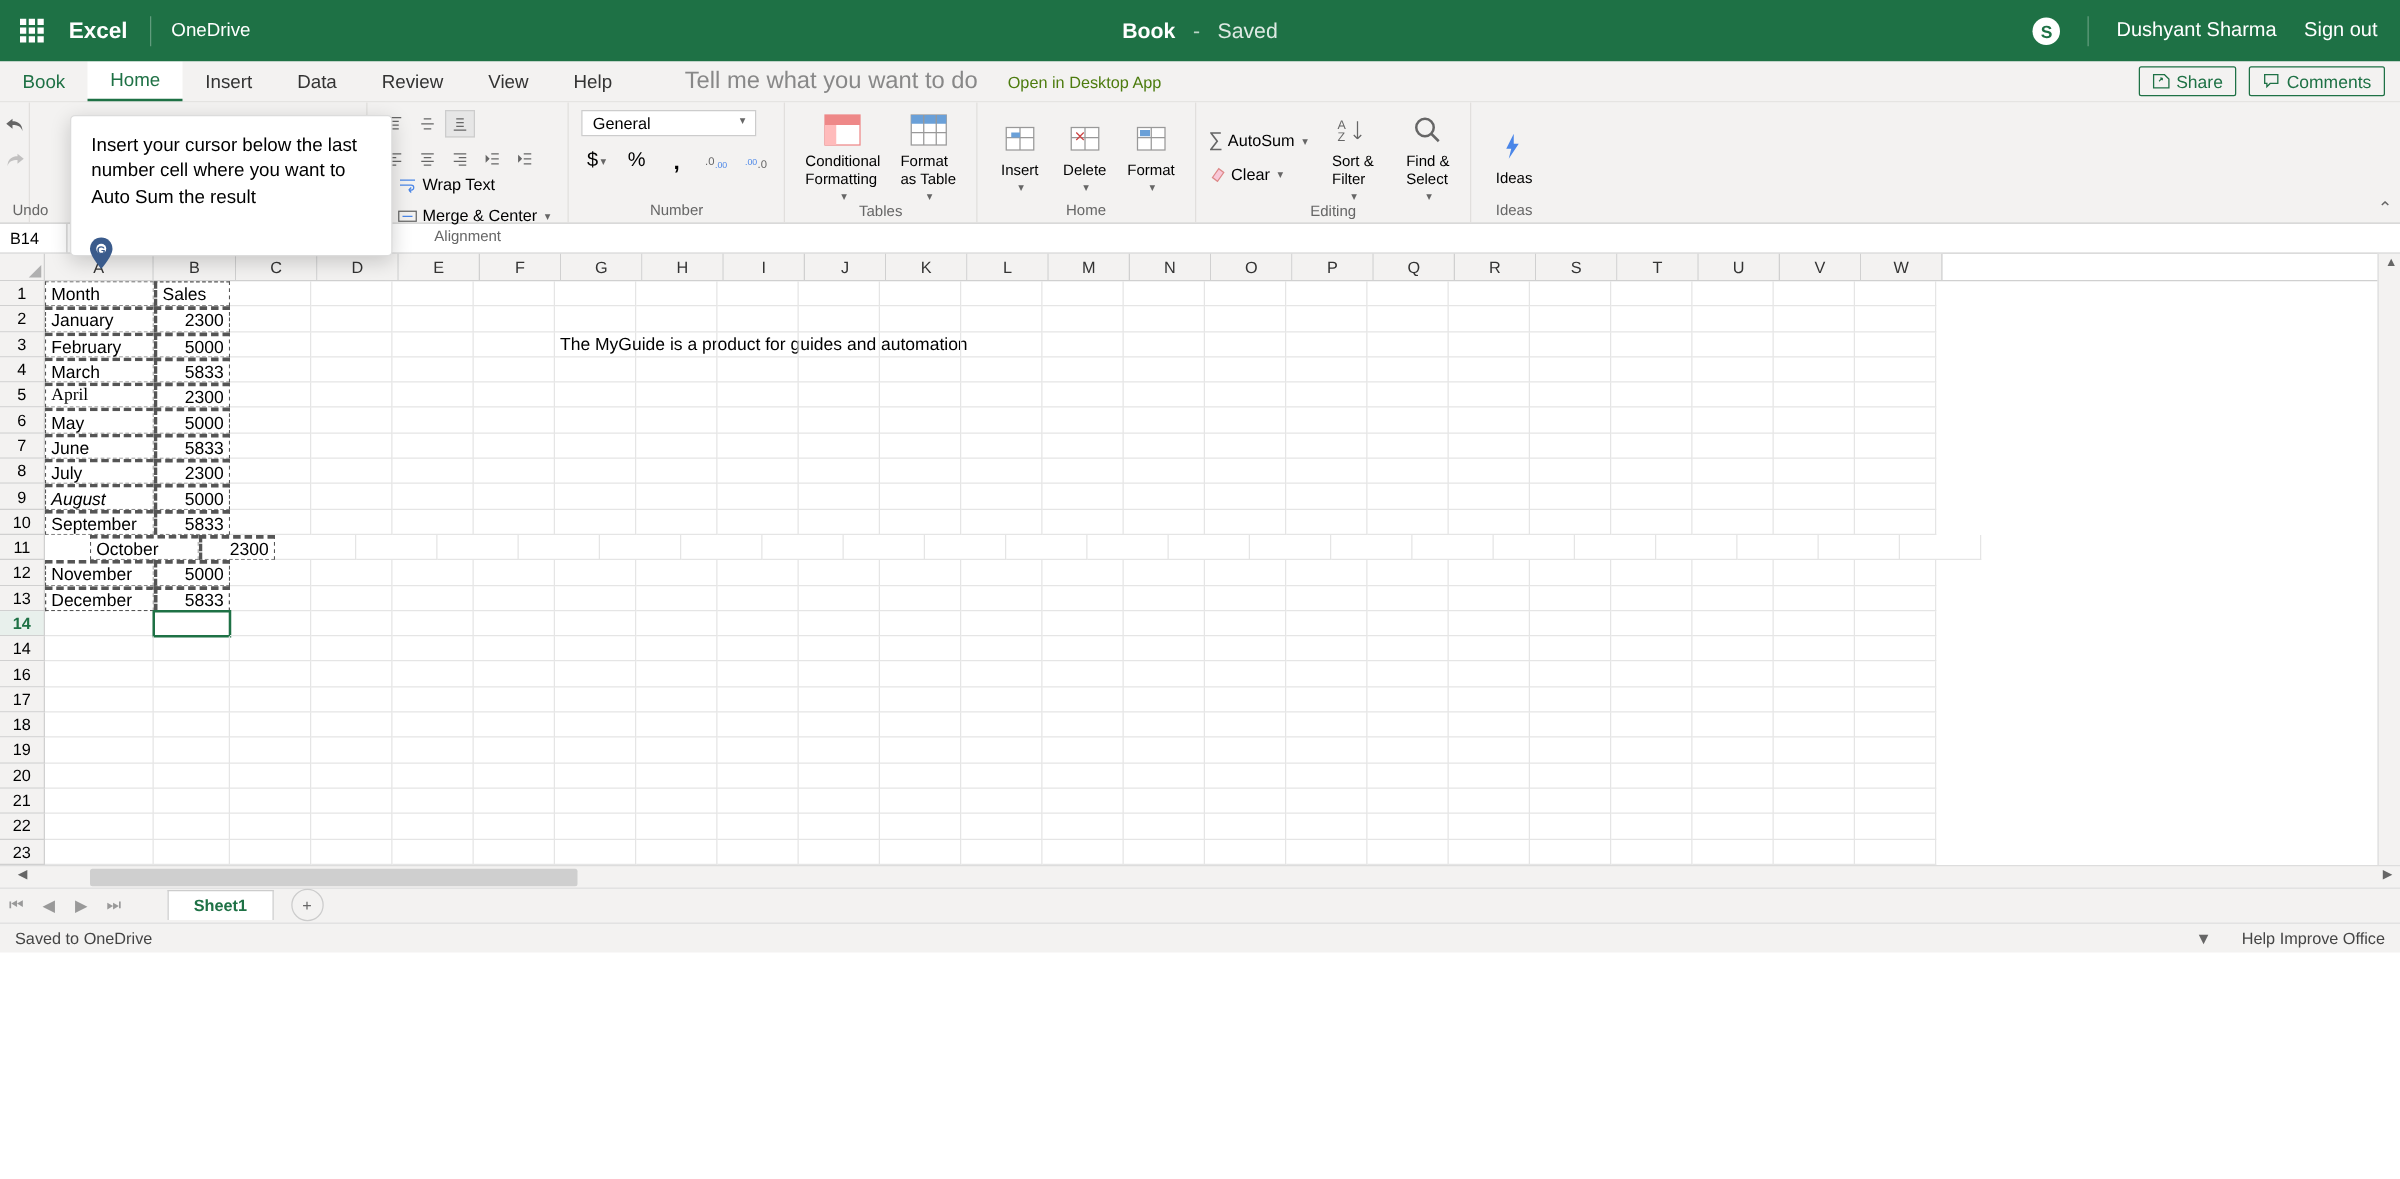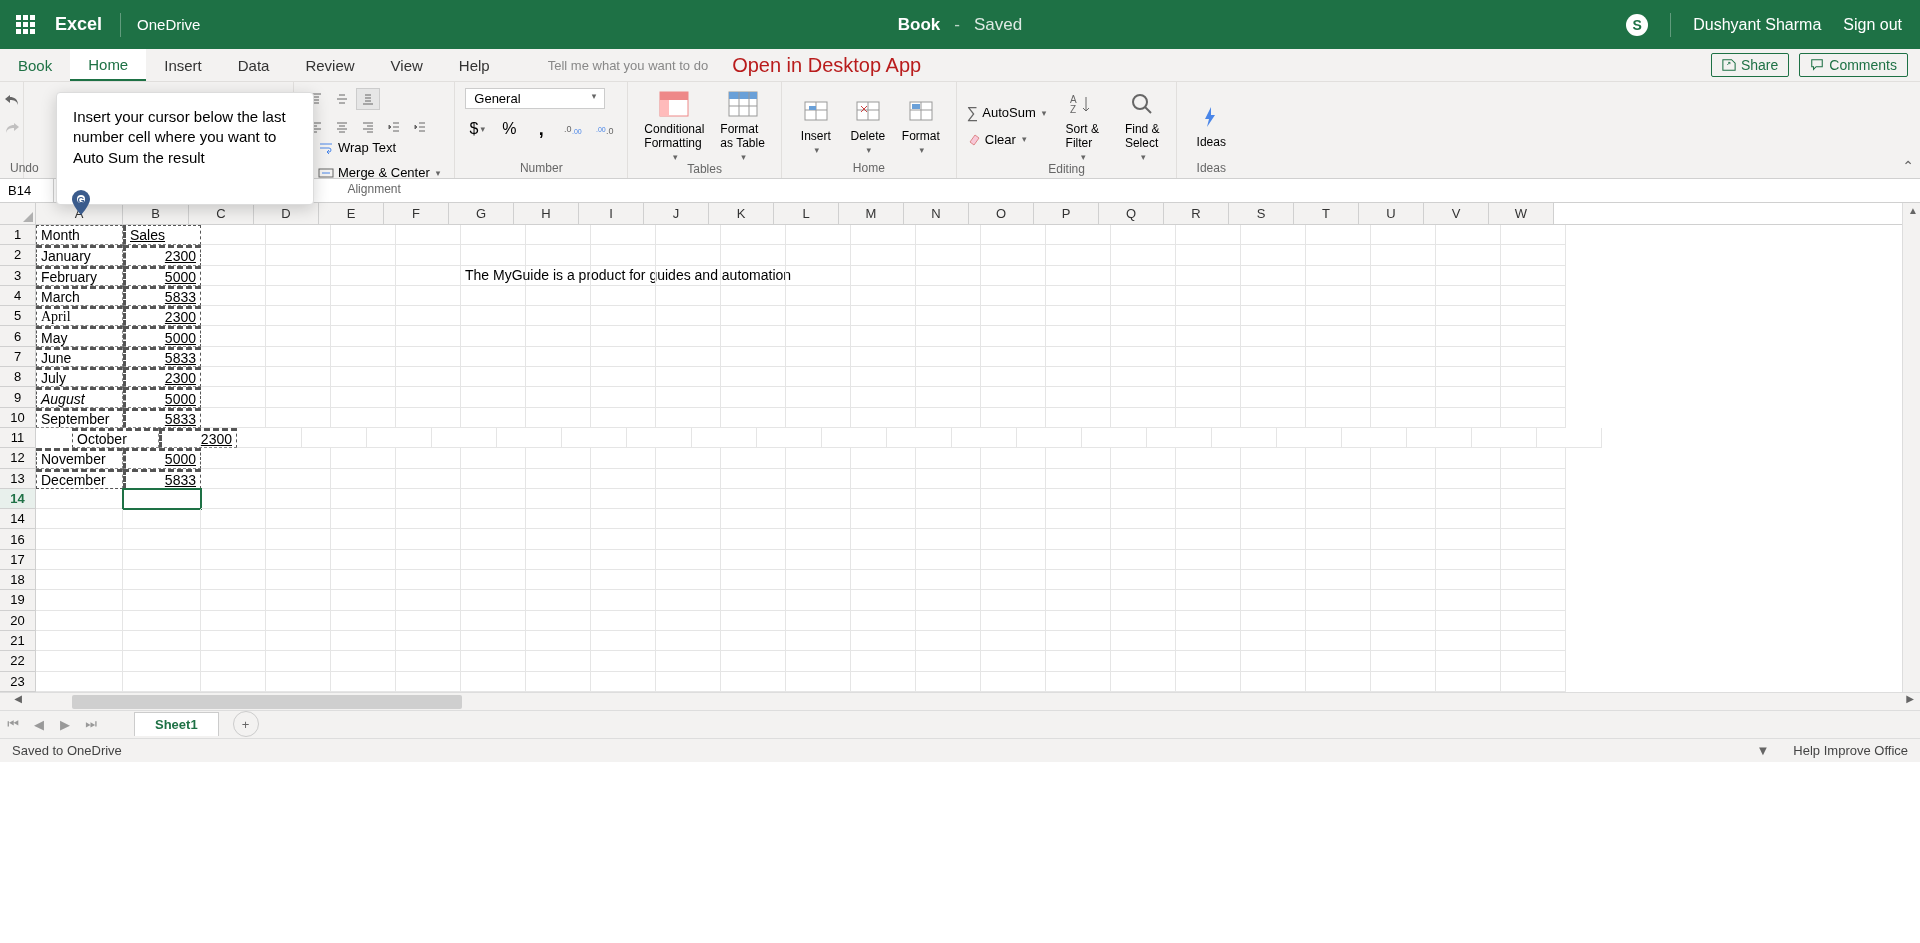--- a/index.html
+++ b/index.html
@@ -14,22 +14,22 @@
 .onedrive { font-size:15px; }
 .title-center { position:absolute; left:50%; transform:translateX(-50%); display:flex; align-items:center; gap:14px; font-size:17px; }
 .title-right { margin-left:auto; display:flex; align-items:center; gap:22px; padding-right:18px; font-size:16px; }
 .skype-badge { width:22px; height:22px; background:#fff; color:#1e7145; border-radius:50%; font-weight:bold; display:flex; align-items:center; justify-content:center; font-size:14px; }
 
 
 .tabs { height:33px; background:#f3f2f1; display:flex; align-items:center; border-bottom:1px solid #e1dfdd; font-size:15px; }
 .tab { padding:0 18px; height:100%; display:flex; align-items:center; cursor:pointer; color:#333; }
 .tab.file { color:#1e7145; }
 .tab.active { background:#fff; color:#1e7145; border-bottom:2px solid #1e7145; }
-.tellme { margin-left:40px; color:#888; font-size:13px; cursor:text; }
-.desktop-app { margin-left:24px; color:#b91c1c; font-size:20px; cursor:pointer; }
+.tellme { margin-left:40px; color:#888; font-size:19px; cursor:text; }
+.desktop-app { margin-left:24px; color:#4d7c0f; font-size:13px; cursor:pointer; }
 .tabs-right { margin-left:auto; display:flex; gap:10px; padding-right:12px; }
 .share-btn { border:1px solid #1e7145; color:#1e7145; padding:3px 10px; border-radius:2px; display:flex; align-items:center; gap:5px; font-size:14px; cursor:pointer; }
 
 
 .ribbon { height:97px; background:#f3f2f1; display:flex; border-bottom:1px solid #d0d0d0; position:relative; }
 .rgroup { display:flex; flex-direction:column; height:100%; border-right:1px solid #e1dfdd; padding:6px 10px 0; }
 .rgroup-body { flex:1; display:flex; align-items:center; gap:4px; }
 .rgroup-label { font-size:12px; color:#666; text-align:center; padding-bottom:3px; }
 .ricon { width:24px; height:24px; display:flex; align-items:center; justify-content:center; cursor:pointer; }
 .rundo{ flex-direction:column; gap:4px; }
@@ -56,21 +56,21 @@
 .col-headers { display:flex; height:22px; border-bottom:1px solid #d0d0d0; font-size:13px; color:#333; }
 .corner { width:36px; border-right:1px solid #d0d0d0; background:#f3f2f1; position:relative; }
 .corner::after { content:''; position:absolute; right:2px; bottom:2px; border-right:10px solid #b0b0b0; border-top:10px solid transparent; }
 .colh { border-right:1px solid #d0d0d0; text-align:center; display:flex; align-items:center; justify-content:center; background:#f3f2f1; }
 .colh.a{width:87px;} .colh.b{width:66px;} .colh.other{width:65px;}
 .rows { }
 .row { display:flex; height:20.3px; }
 .rowh { width:36px; border-right:1px solid #d0d0d0; border-bottom:1px solid #d0d0d0; background:#f3f2f1; font-size:13px; text-align:center; display:flex; align-items:center; justify-content:center; }
 .rowh.active { color:#1e7145; font-weight:600; background:#e8f0ec; }
 .cell { border-right:1px solid #e5e5e5; border-bottom:1px solid #e5e5e5; font-size:14px; padding:0 4px; display:flex; align-items:center; overflow:visible; white-space:nowrap; }
-.cell.a{width:87px;} .cell.b{width:78px; justify-content:flex-end;text-decoration:underline;} .cell.other{width:65px;}
+.cell.a{width:87px;} .cell.b{width:61px; justify-content:flex-end;} .cell.other{width:65px;}
 .vtrack { position:absolute; right:0; top:0; width:18px; bottom:0; background:#f3f2f1; border-left:1px solid #ddd; }
 .htrack { height:18px; background:#f3f2f1; border-top:1px solid #ddd; display:flex; }
 .hthumb { width:390px; height:14px; background:#cfcfcf; margin:2px 0 0 36px; border-radius:2px; }
 
 
 .sheet-tabs { height:28px; border-top:1px solid #ddd; display:flex; align-items:center; background:#f3f2f1; font-size:13px; }
 .stab-nav { width:26px; text-align:center; color:#999; cursor:pointer; }
 .stab { padding:4px 20px; background:#fff; border:1px solid #ccc; border-bottom:none; color:#1e7145; font-weight:600; }
 .stab-add { width:26px; height:26px; border:1px solid #ccc; border-radius:50%; margin-left:14px; display:flex; align-items:center; justify-content:center; color:#666; cursor:pointer; }
 

